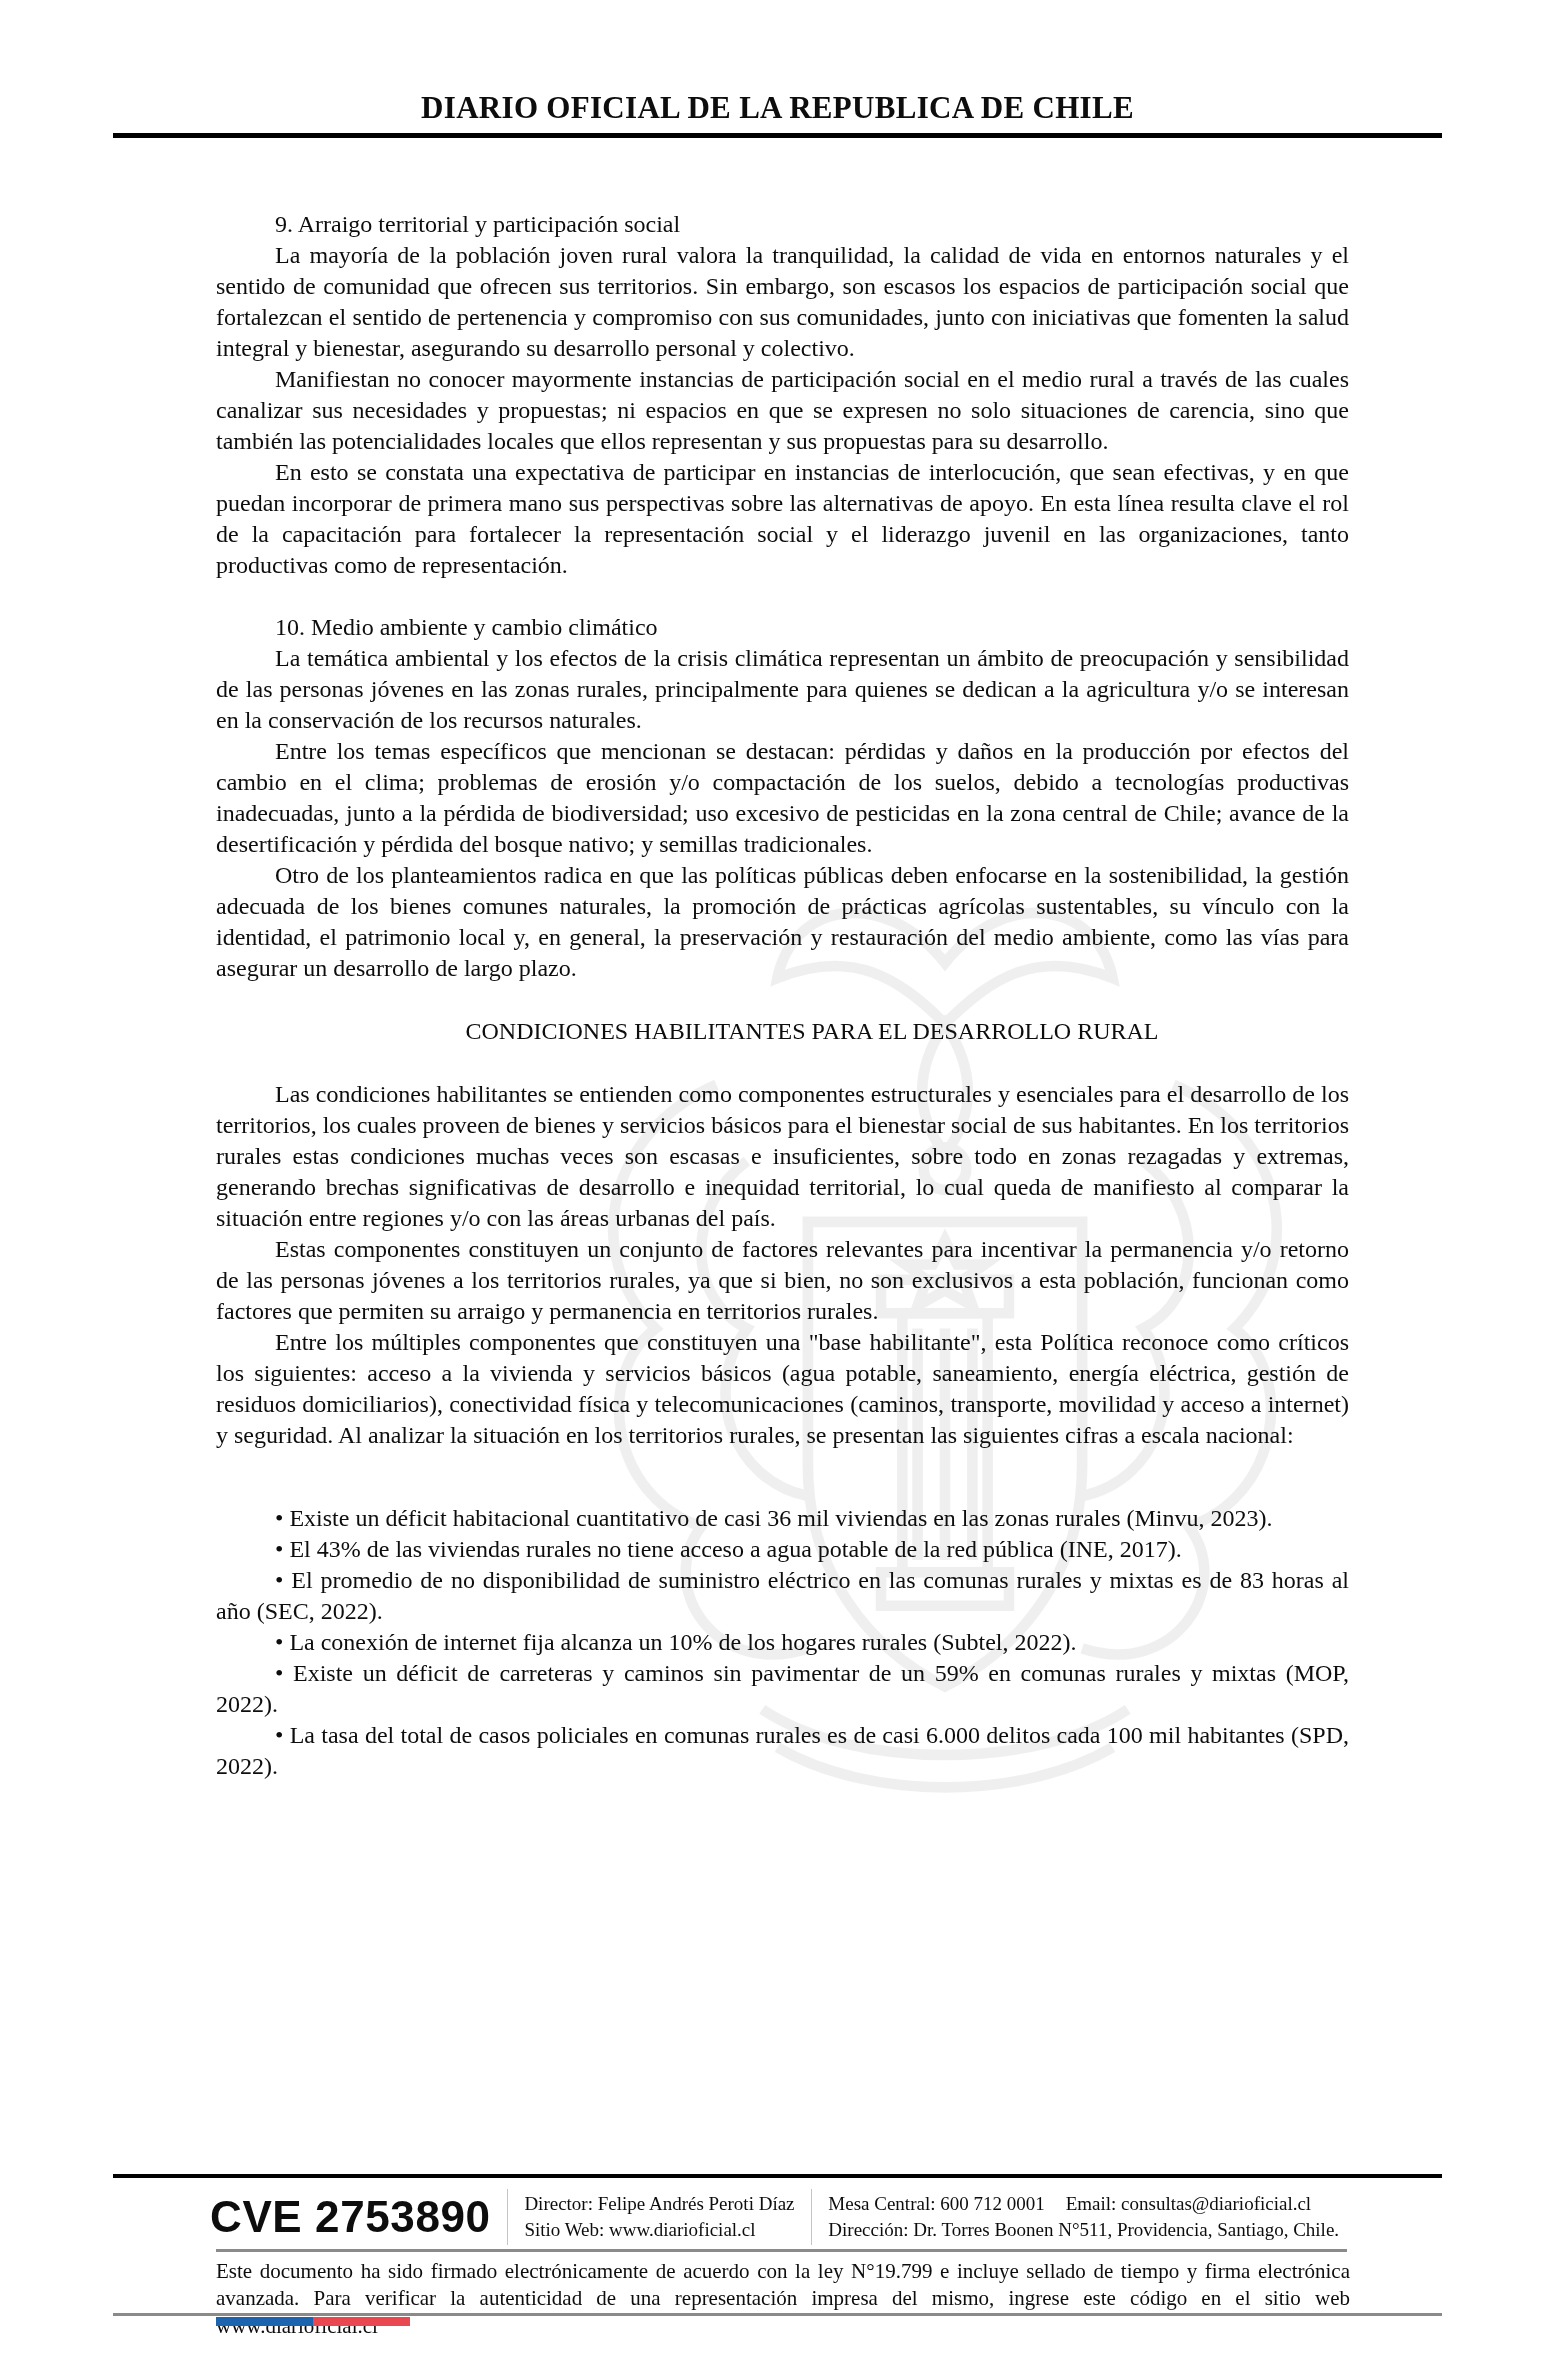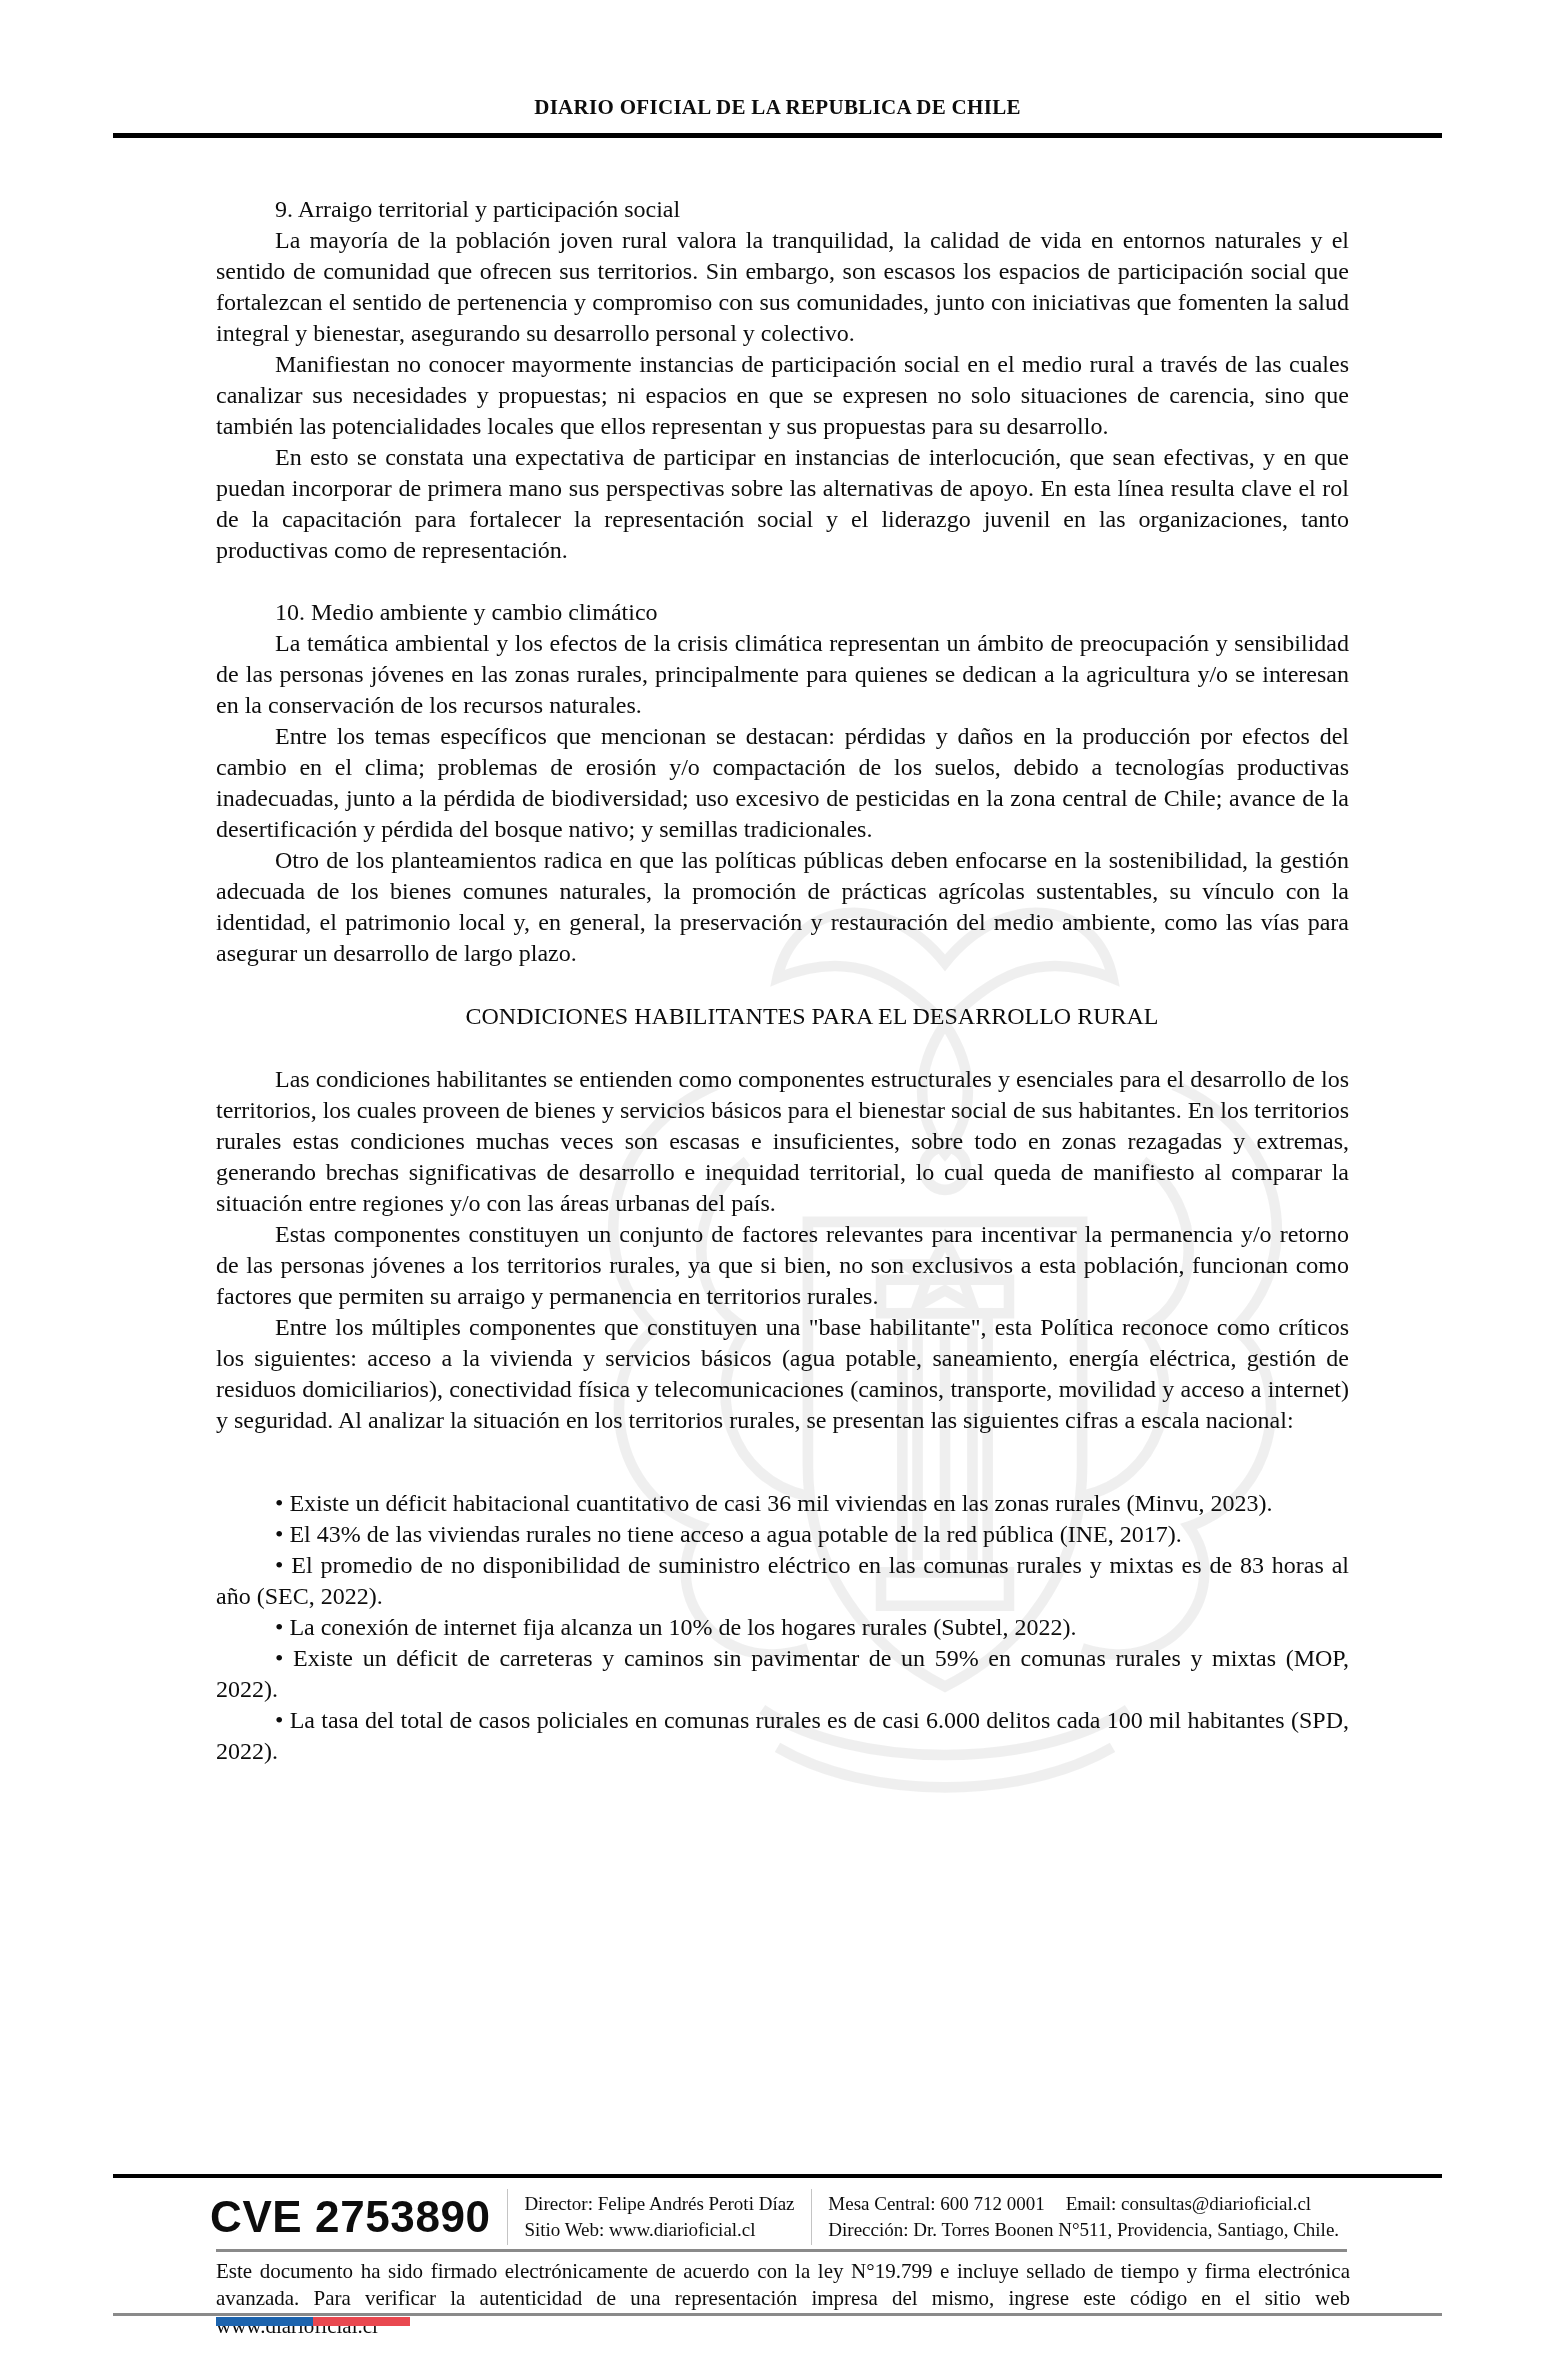--- a/index.html
+++ b/index.html
@@ -18,21 +18,21 @@
   
   .header {
     position: absolute;
     top: 0; left: 113px;
     width: 1329px;
   }
   .gazette-title {
     padding-top: 94px;
     text-align: center;
     font-weight: bold;
-    font-size: 21px;
+    font-size: 31px;
     line-height: 27px;
     letter-spacing: 0.3px;
   }
   .header-row {
     position: relative;
     margin-top: 8.5px;
     font-weight: bold;
     font-size: 21px;
     line-height: 24.4px;
     height: 24.4px;
@@ -51,21 +51,21 @@
     position: absolute;
     left: 488px; top: 853px;
     width: 914px; height: 951px;
     opacity: 0.07;
     pointer-events: none;
   }
 
   
   .doc-body {
     position: absolute;
-    top: 194px;
+    top: 209px;
     left: 216px;
     width: 1133px;
     font-size: 24px;
     line-height: 31px;
     text-align: justify;
   }
   .doc-body p { margin: 0; text-indent: 59px; }
   .h-num { text-align: left; }
   .gap-top-1 { margin-top: 31px !important; }
   .gap-top-md { margin-top: 52px !important; }

